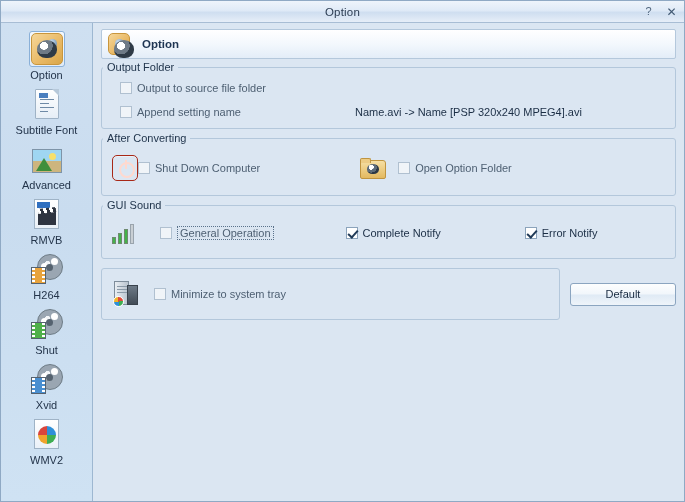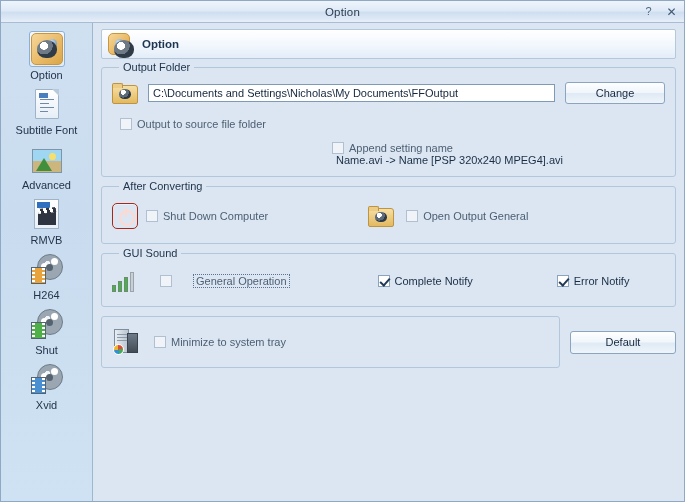--- a/index.html
+++ b/index.html
@@ -187,21 +187,21 @@
   
   .group {
     position: relative;
     border: 1px solid #b3c7db;
     border-radius: 3px;
     background: transparent;
     margin-bottom: 9px;
     padding: 14px 10px 10px 10px;
   }
   .group > .legend {
-    position: absolute; top: -7px; left: 17px;
+    position: absolute; top: -7px; left: 1px;
     background: #dbe6f2;
     padding: 0 4px;
     font-size: 11px;
     color: #22364d;
   }
 
   .row { display: flex; align-items: center; }
 
   
   .folder-ico { width: 26px; height: 21px; position: relative; flex: 0 0 26px; }
@@ -263,21 +263,21 @@
   .cb.checked .box:after {
     content: "";
     position: absolute; left: 3px; top: 0px;
     width: 4px; height: 8px;
     border: solid #203a57; border-width: 0 2px 2px 0;
     transform: rotate(42deg);
   }
   .cb .lbl { font-size: 11px; color: #1b2e45; white-space: nowrap; }
   .cb.dim .lbl { color: #4d5f72; }
   .cb.focused .lbl {
-    border: 1px dotted #5a728b; padding: 0 2px; margin: -1px 16px; text-align: right;
+    border: 1px dotted #5a728b; padding: 0 2px; margin: -1px 0; text-align: right;
   }
 
   .hint {
     font-size: 11px; color: #1b2e45; white-space: nowrap;
   }
 
   
   .pwr-ico {
     width: 26px; height: 26px; flex: 0 0 26px;
     border-radius: 5px;
@@ -433,79 +433,78 @@
         <div class="side-icon-box">
           <div class="ico ico-reel xvid">
               <span class="disc"></span>
               <span class="hub"></span>
               <span class="strip"></span>
             </div>
         </div>
         <div class="side-label">Xvid</div>
       </div>
 
+      <div class="side-item">
+        <div class="side-icon-box">
+          <div class="ico ico-wmv">
+              <span class="eye"></span>
+            </div>
+        </div>
+        <div class="side-label">WMV2</div>
+      </div>
 
     </div>
 
     <div class="content">
 
       <div class="page-header">
         <div class="ph-icon">
           <div class="ico ico-option" style="width:22px;height:22px;"></div>
         </div>
         <div class="ph-title">Option</div>
       </div>
 
       <div class="group">
         <div class="legend">Output Folder</div>
 
-        <div class="row" style="margin-bottom:14px;">
-          <div class="folder-ico">
-            <span class="back"></span>
-              <span class="tab"></span>
-              <span class="glyph"></span>
-          </div>
-          <input class="path-input" type="text" value="C:\Documents and Settings\Nicholas\My Documents\FFOutput" style="">
-          <div class="btn btn-change">Change</div>
-        </div>
 
         <div class="row" style="margin-bottom:12px; padding-left:8px;">
           <div class="cb dim">
             <span class="box"></span>
             <span class="lbl">Output to source file folder</span>
           </div>
         </div>
 
-        <div class="row" style="padding-left:8px;flex-direction:column;">
+        <div class="row" style="padding-left:8px;">
           <div class="cb dim">
             <span class="box"></span>
             <span class="lbl">Append setting name</span>
           </div>
           <div class="hint" style="margin-left:114px;">Name.avi  -&gt; Name [PSP 320x240 MPEG4].avi</div>
         </div>
       </div>
 
       <div class="group" style="padding-top:16px;padding-bottom:14px;">
         <div class="legend">After Converting</div>
 
         <div class="row">
           <div class="pwr-ico"></div>
-          <div class="cb dim" style="margin-left:8px;">
+          <div class="cb dim" style="margin-left:0;">
             <span class="box"></span>
             <span class="lbl">Shut Down Computer</span>
           </div>
 
           <div class="folder-ico" style="margin-left:100px;">
             <span class="back"></span>
               <span class="tab"></span>
               <span class="glyph"></span>
           </div>
           <div class="cb dim" style="margin-left:12px;">
             <span class="box"></span>
-            <span class="lbl">Open Output General</span>
+            <span class="lbl">Open Option Folder</span>
           </div>
         </div>
       </div>
 
       <div class="group" style="padding-top:16px;padding-bottom:14px;">
         <div class="legend">GUI Sound</div>
 
         <div class="row">
           <div class="snd-ico">
             <i></i>

